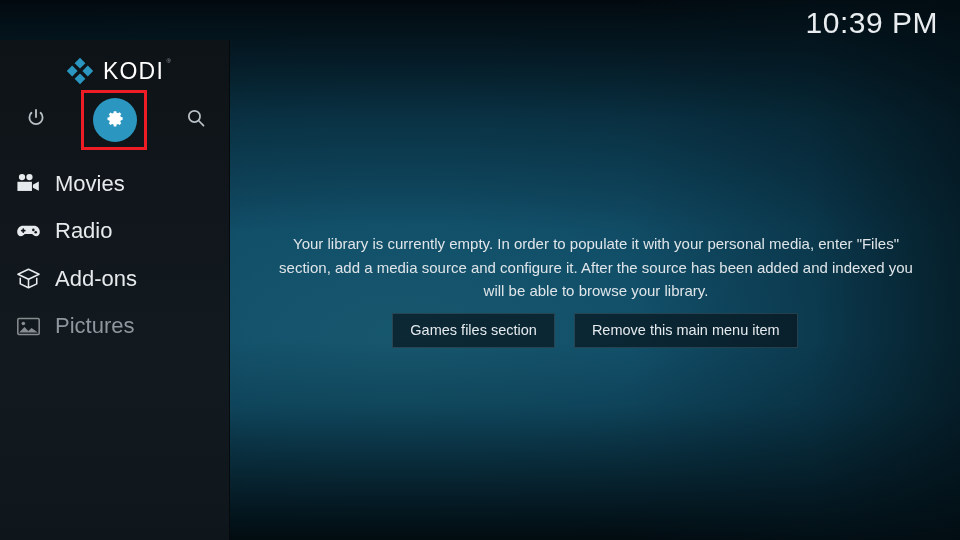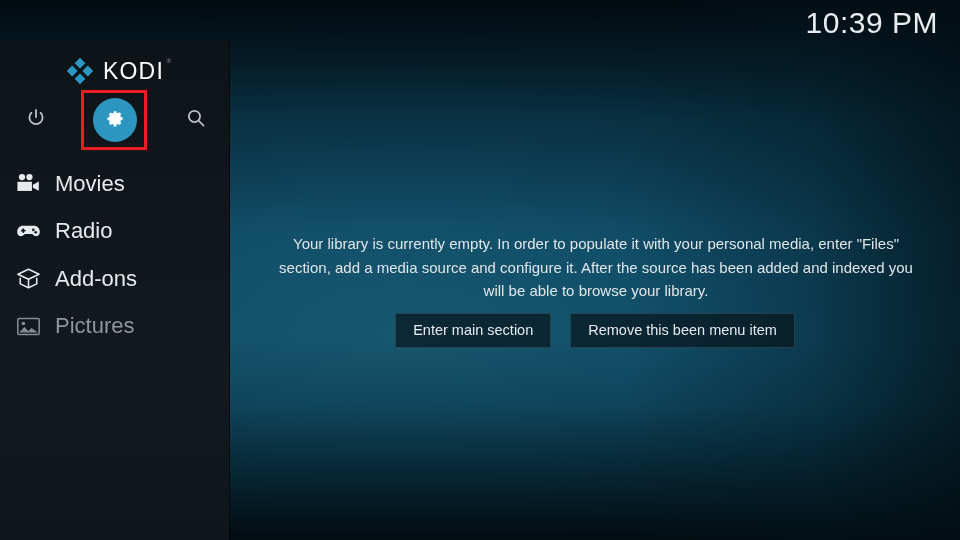--- a/index.html
+++ b/index.html
@@ -330,19 +330,19 @@
       </div>
 
     </div>
   </div>
 
   <div class="content">
 
     <div class="empty-msg">Your library is currently empty. In order to populate it with your personal media, enter "Files" section, add a media source and configure it. After the source has been added and indexed you will be able to browse your library.</div>
 
     <div class="btn-row">
-      <div class="btn">Enter main section</div>
-      <div class="btn">Remove this been menu item</div>
+      <div class="btn">Games files section</div>
+      <div class="btn">Remove this main menu item</div>
     </div>
 
   </div>
 
 </div>
 
 </body></html>

